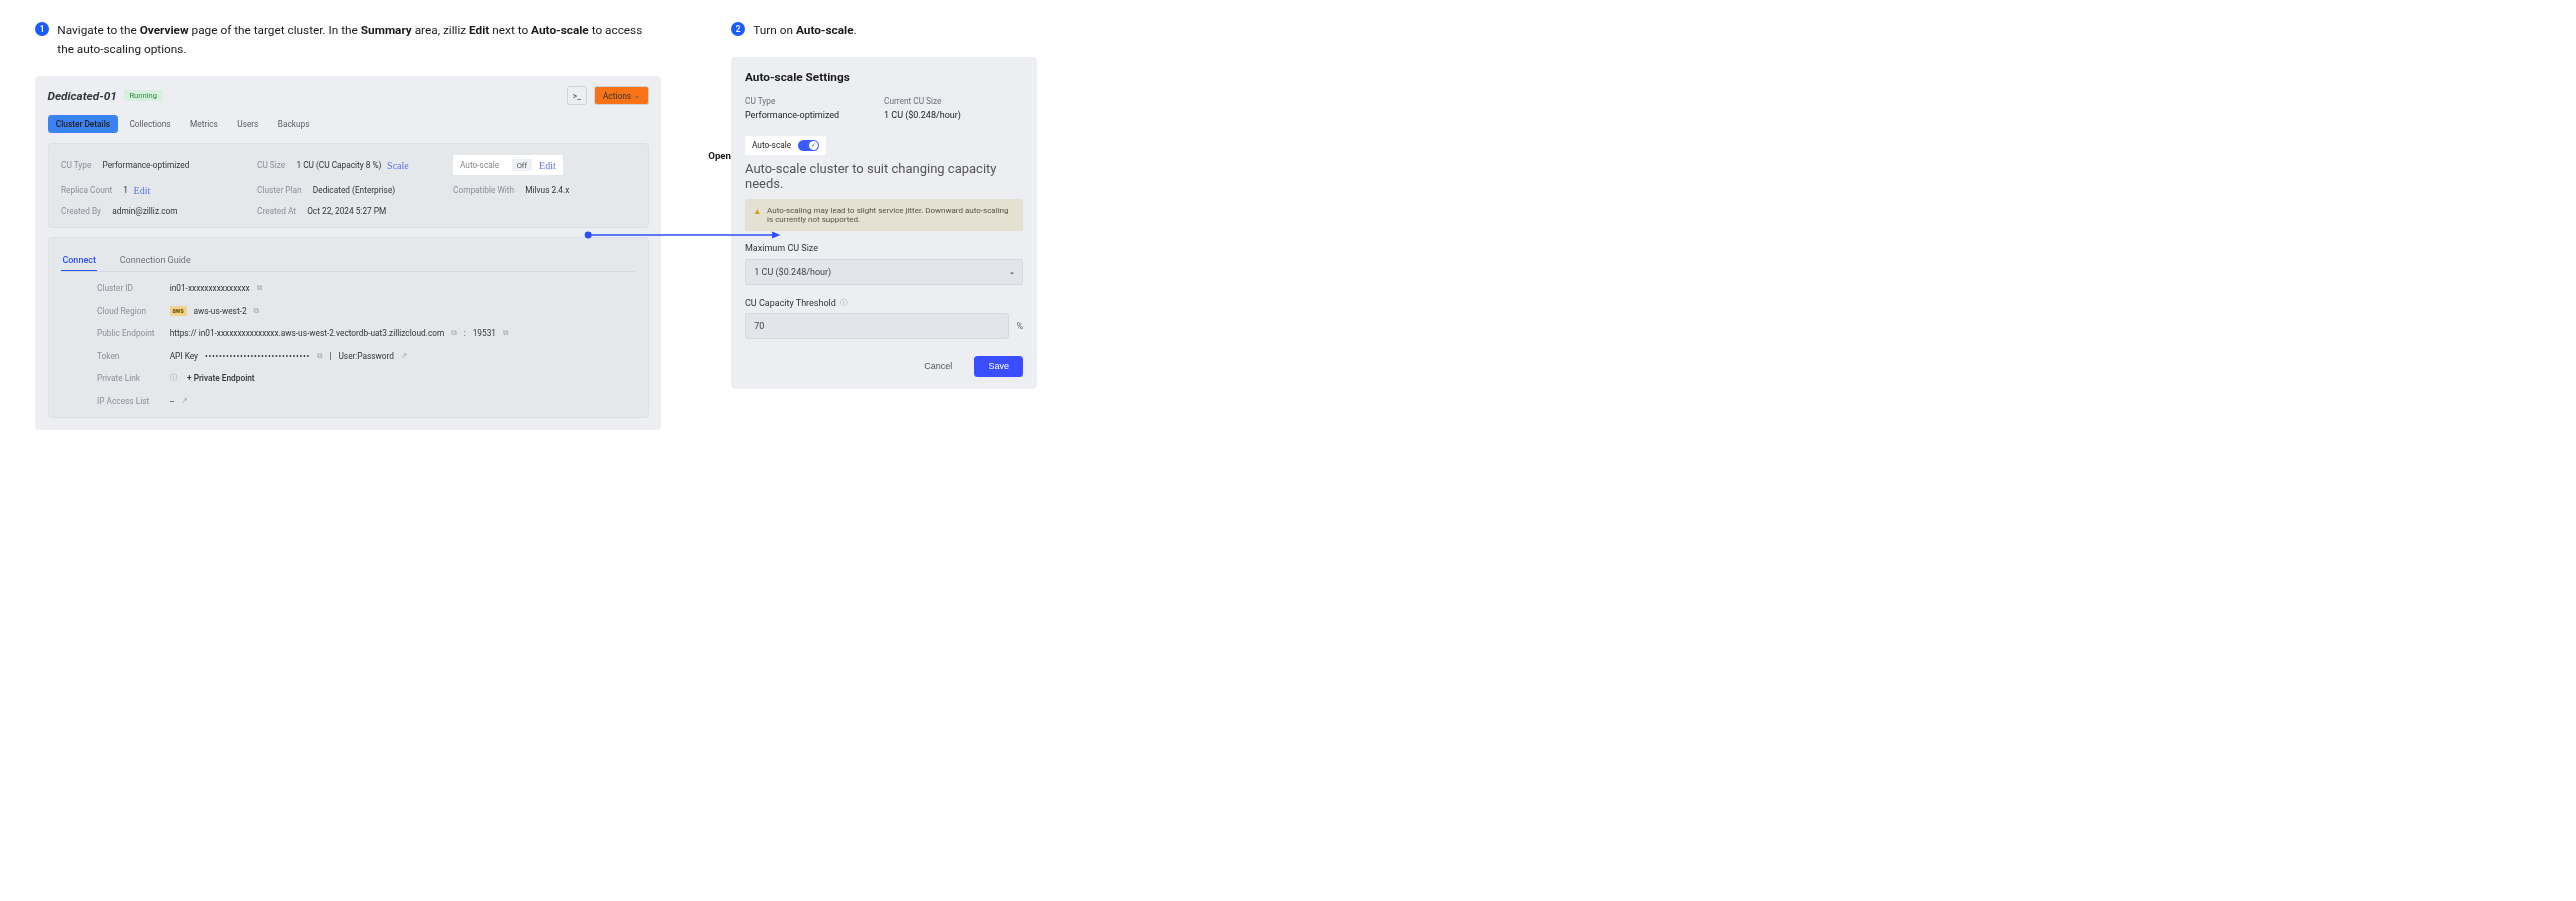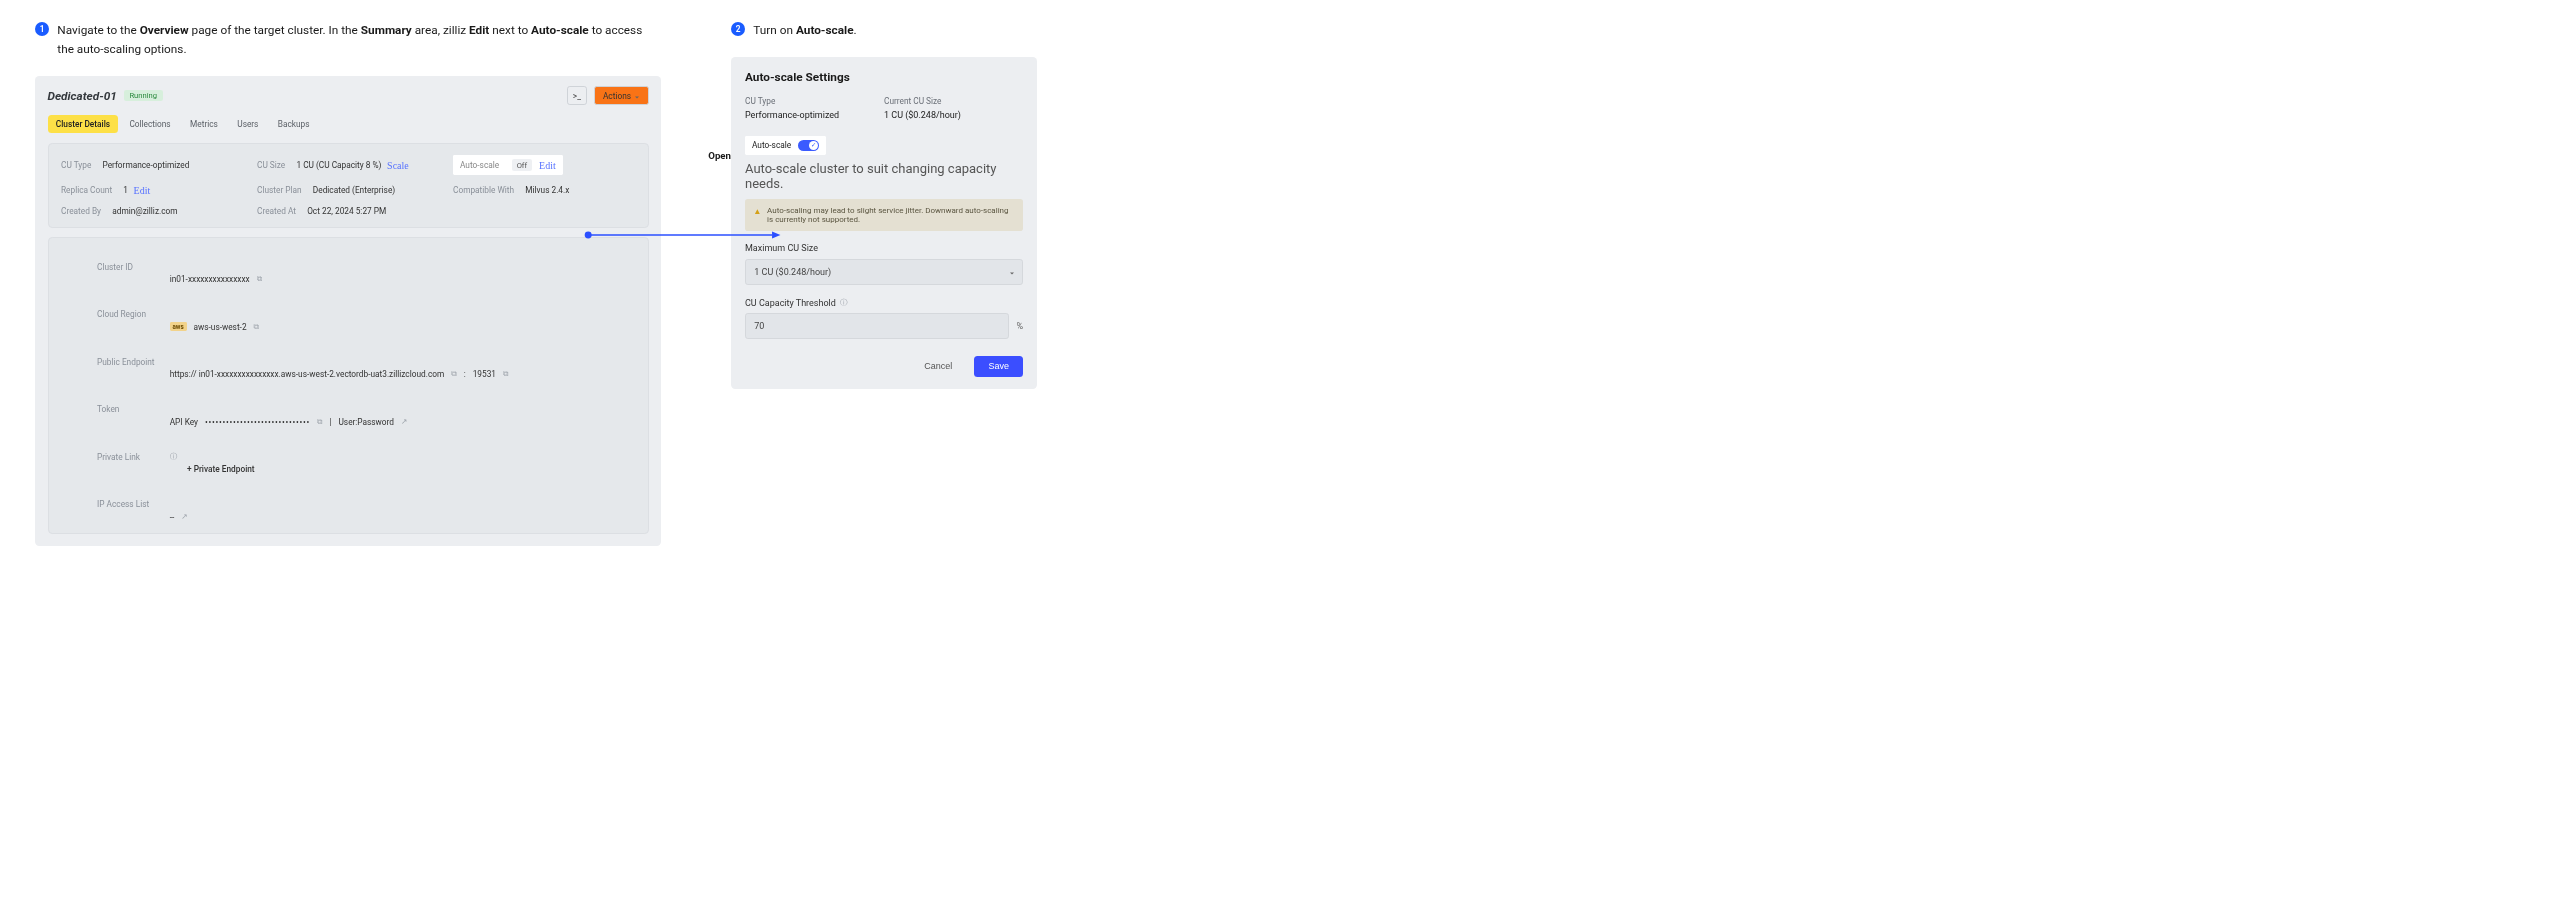--- a/index.html
+++ b/index.html
@@ -44,21 +44,21 @@
     border: 0.7px solid #cfd3d8; border-radius: 2.8px; background: #f97316;
     padding: 3.5px 8.3px; font-size: 8.3px; cursor: pointer; color: #333;
     display: flex; align-items: center; gap: 4.2px;
   }
   .chev::after { content: ""; border: 2.8px solid transparent; border-top-color: #666; display: inline-block; transform: translateY(1.4px); }
 
   .tabs { display: flex; gap: 2.8px; margin-top: 9.7px; }
   .tab {
     padding: 4.2px 8.3px; font-size: 8.3px; color: #5a5f66; border-radius: 3.5px; cursor: pointer;
   }
-  .tab.active { background: #fde047; color: #222; font-weight: 500; }
+  .tab.active { background: #3b82f6; color: #222; font-weight: 500; }
 
   .card {
     background: #e5e8eb; border: 0.7px solid #dcdfe3; border-radius: 4.2px;
     padding: 11px 12.5px; margin-top: 9.7px;
   }
   .summary-grid {
     display: grid; grid-template-columns: 1fr 1fr 1fr; row-gap: 9.7px; column-gap: 14px;
   }
   .sum-label { color: #8a9099; font-size: 8.3px; margin-right: 5.6px; }
   .sum-val { color: #333; font-size: 8.3px; }
@@ -70,21 +70,21 @@
     display: inline-flex; align-items: center; gap: 7px;
   }
   .off-pill { background: #eef0f3; color: #555; font-size: 7.6px; padding: 1.4px 4.9px; border-radius: 2.1px; }
 
   .subtabs { display: flex; gap: 21px; border-bottom: 0.7px solid #d5d8dc; margin-bottom: 11px; }
   .subtab { padding: 5.6px 1.4px; font-size: 9px; color: #6d7278; cursor: pointer; }
   .subtab.active { color: #2b4fff; border-bottom: 1.4px solid #2b4fff; font-weight: 500; }
 
   .info-row { display: flex; align-items: center; gap: 9.7px; margin-bottom: 12.5px; padding-left: 36px; }
   .info-label { width: 63px; color: #8a9099; font-size: 8.3px; }
-  .info-val { color: #333; font-size: 8.3px; display: flex; align-items: center; gap: 7px; margin-top: 25px; }
+  .info-val { color: #333; font-size: 8.3px; display: flex; align-items: center; gap: 7px; }
   .copy-ic, .ext-ic, .inf-ic { color: #9aa0a8; font-size: 7.6px; cursor: pointer; }
   .aws-badge {
     background: #f2d38b; color: #6b4a00; font-size: 6.3px;
     padding: 0.7px 2.8px; border-radius: 1.4px; font-weight: 700;
   }
   .dots { letter-spacing: 0.7px; }
 
   
   .settings-panel {
     background: #eceef1; border-radius: 4.2px; padding: 12.5px 14px;
@@ -207,20 +207,24 @@
           </div>
           <div class="sum-row">
             <span class="sum-label">Created At</span>
             <span class="sum-val">Oct 22, 2024 5:27 PM</span>
           </div>
           <div></div>
         </div>
       </div>
 
       <div class="card">
+        <div class="subtabs">
+          <div class="subtab active">Connect</div>
+          <div class="subtab">Connection Guide</div>
+        </div>
 
         <div class="info-row">
           <div class="info-label">Cluster ID</div>
           <div class="info-val">
             <span>in01-xxxxxxxxxxxxxxx</span>
             <span class="copy-ic">⧉</span>
           </div>
         </div>
 
         <div class="info-row">

